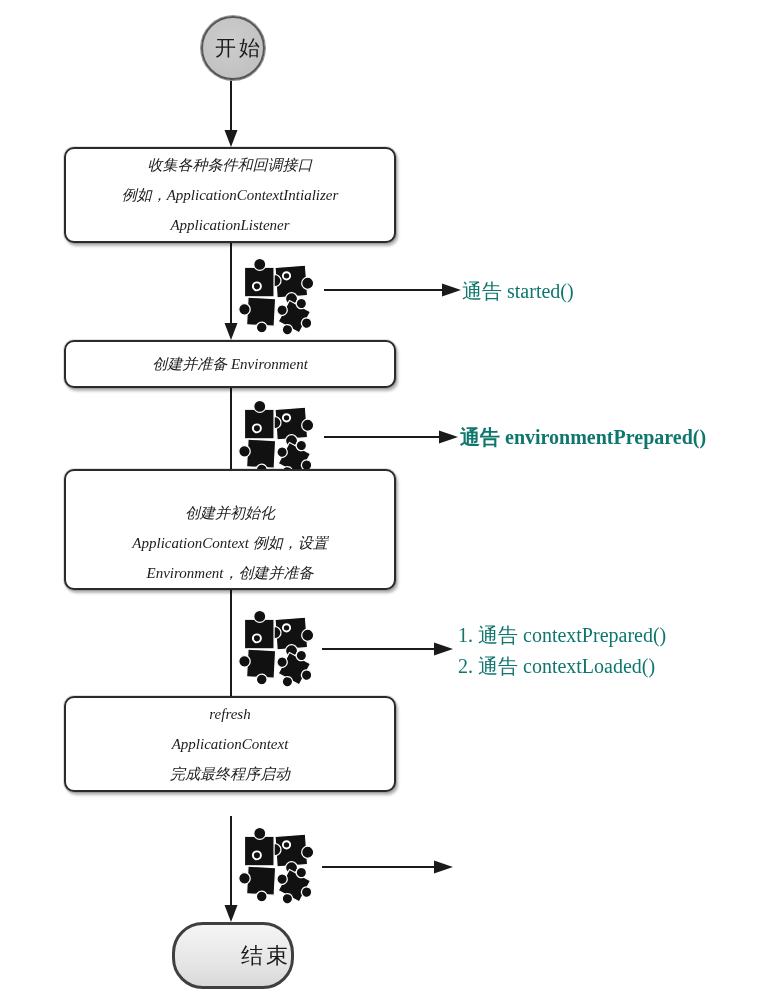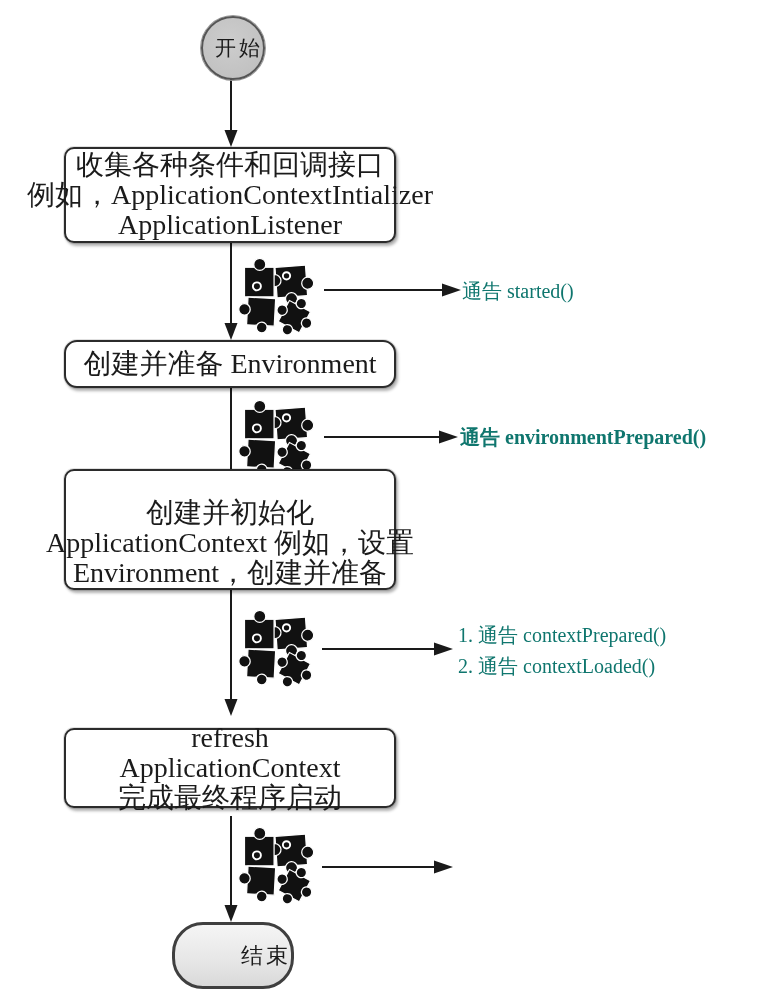--- a/index.html
+++ b/index.html
@@ -42,25 +42,25 @@
     position:absolute;
     left:64px;width:332px;
     box-sizing:border-box;
     background:#ffffff;
     border:2.5px solid #2b2b2b;
     border-radius:10px;
     box-shadow:2px 3px 3px rgba(0,0,0,0.30), 0 0 0 1px rgba(0,0,0,0.12);
     display:flex;flex-direction:column;align-items:center;justify-content:center;
     text-align:center;
   }
-  .step .line{font-size:28px;line-height:30px;white-space:nowrap;}
+  .step .line{font-size:15px;line-height:30px;white-space:nowrap;font-style:italic;}
   #step-1{top:147px;height:96px;}
-  #step-2{top:340px;height:48px;border-radius:13px;}
+  #step-2{top:340px;height:48px;}
   #step-3{top:469px;height:121px;justify-content:flex-end;}
-  #step-4{top:728px;height:80px;}
+  #step-4{top:696px;height:96px;}
 
   .puzzle{position:absolute;width:88px;height:86px;}
   .puzzle svg{width:100%;height:100%;}
   #puzzle-1{left:232px;top:251px;}
   #puzzle-2{left:232px;top:393px;}
   #puzzle-3{left:232px;top:603px;}
   #puzzle-4{left:232px;top:820px;}
 
   .annotation{position:absolute;font-size:20px;color:#0f766e;}
   .annotation .line{line-height:31px;white-space:nowrap;}

